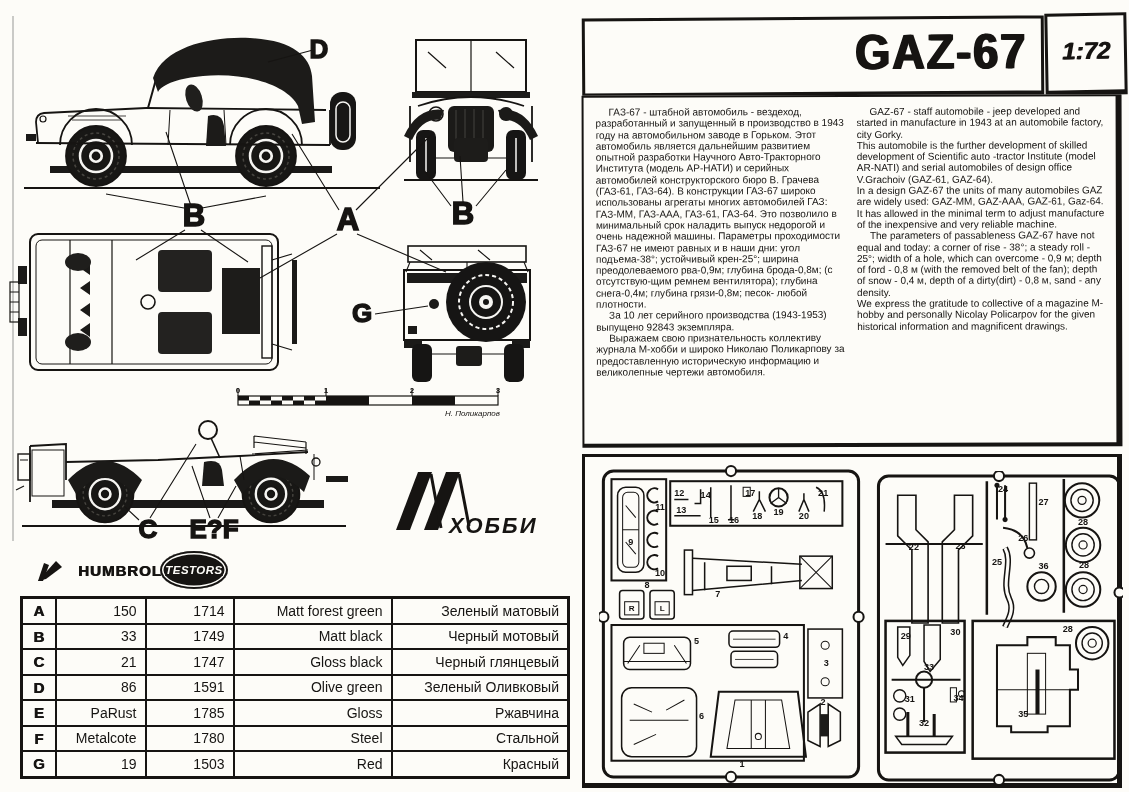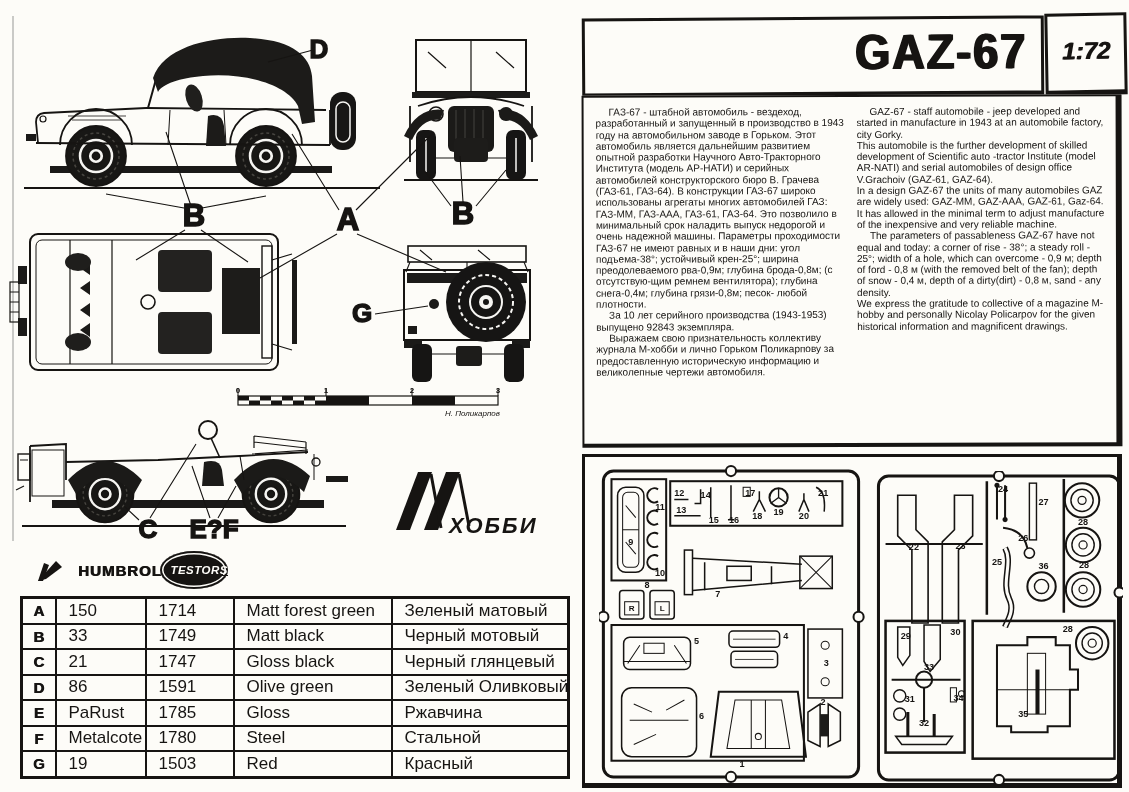--- a/index.html
+++ b/index.html
@@ -24,27 +24,27 @@
   .txtcol{flex:1;font-size:10px;line-height:1.13;text-align:left;overflow:hidden;}
   .txtcol p{margin:0;}
   .txtcol p.indent{text-indent:13px;}
   #sprue-box{left:582px;top:454px;width:540px;height:334px;border:3px solid #161412;border-bottom-width:5px;
              border-right-width:5px;background:#fdfcf8;box-sizing:border-box;}
 
   
   #humbrol{left:34px;top:551px;width:130px;height:38px;display:flex;align-items:center;gap:14px;}
   #humbrol .txt{font-size:15px;font-weight:bold;letter-spacing:1px;text-shadow:.8px 0 0 #161412;}
   #testors{left:160px;top:551px;width:68px;height:38px;background:#161412;border-radius:50%;
-           display:flex;align-items:center;justify-content:flex-end;box-shadow:inset 0 0 0 2px #161412,inset 0 0 0 3.5px #fdfcf8;text-decoration:underline;}
+           display:flex;align-items:center;justify-content:center;box-shadow:inset 0 0 0 2px #161412,inset 0 0 0 3.5px #fdfcf8;text-decoration:underline;}
   #testors .txt{color:#fdfcf8;font-size:11.5px;font-weight:bold;font-style:italic;letter-spacing:.5px;}
 
   
   #paint-table{left:20px;top:596px;width:547px;}
   #paint-table table{border-collapse:collapse;table-layout:fixed;width:547px;border:3px solid #161412;}
-  #paint-table td{border:2px solid #161412;height:23.5px;font-size:17px;padding:0 8px 0 12px;white-space:nowrap;overflow:hidden;}
+  #paint-table td{border:2px solid #161412;height:23.5px;font-size:14px;padding:0 8px 0 12px;white-space:nowrap;overflow:hidden;text-align:right;}
   #paint-table td:first-child{font-weight:bold;font-size:15px;text-align:center;padding:0;
                               text-shadow:.7px 0 0 #161412;}
   .scan-left{left:12px;top:16px;width:2px;height:525px;background:#555;opacity:.3;}
 </style>
 </head>
 <body>
 
 <div id="sheet">
 
   <div class="abs scan-left"></div>
@@ -290,21 +290,21 @@
     <div class="t">GAZ-67</div>
   </div>
   <div class="abs" id="scale-box">
     <div class="t">1:72</div>
   </div>
 
   <div class="abs" id="text-box">
     <div class="txtcol">
         <p class="indent">ГАЗ-67 - штабной автомобиль - вездеход, разработанный и запущенный в производство в 1943 году на автомобильном заводе в Горьком. Этот автомобиль является дальнейшим развитием опытной разработки Научного Авто-Тракторного Института (модель АР-НАТИ) и серийных автомобилей конструкторского бюро В. Грачева (ГАЗ-61, ГАЗ-64). В конструкции ГАЗ-67 широко использованы агрегаты многих автомобилей ГАЗ: ГАЗ-ММ, ГАЗ-ААА, ГАЗ-61, ГАЗ-64. Это позволило в минимальный срок наладить выпуск недорогой и очень надежной машины. Параметры проходимости ГАЗ-67 не имеют равных и в наши дни: угол подъема-38°; устойчивый крен-25°; ширина преодолеваемого рва-0,9м; глубина брода-0,8м; (с отсутствую-щим ремнем вентилятора); глубина снега-0,4м; глубина грязи-0,8м; песок- любой плотности.</p>
         <p class="indent">За 10 лет серийного производства (1943-1953) выпущено 92843 экземпляра.</p>
-        <p class="indent">Выражаем свою признательность коллективу журнала М-хобби и лично Горьком Поликарпову за предоставленную историческую информацию и великолепные чертежи автомобиля.</p>
+        <p class="indent">Выражаем свою признательность коллективу журнала М-хобби и широко Николаю Поликарпову за предоставленную историческую информацию и великолепные чертежи автомобиля.</p>
       </div>
     <div class="txtcol">
         <p class="indent">GAZ-67 - staff automobile - jeep developed and started in manufacture in 1943 at an automobile factory, city Gorky.</p>
         <p>This automobile is the further development of skilled development of Scientific auto -tractor Institute (model AR-NATI) and serial automobiles of design office V.Grachoiv (GAZ-61, GAZ-64).</p>
         <p>In a design GAZ-67 the units of many automobiles GAZ are widely used: GAZ-MM, GAZ-AAA, GAZ-61, Gaz-64. It has allowed in the minimal term to adjust manufacture of the inexpensive and very reliable machine.</p>
         <p class="indent">The parameters of passableness GAZ-67 have not equal and today: a corner of rise - 38°; a steady roll - 25°; width of a hole, which can overcome - 0,9 м; depth of ford - 0,8 м (with the removed belt of the fan); depth of snow - 0,4 м, depth of a dirty(dirt) - 0,8 м, sand - any density.</p>
         <p>We express the gratitude to collective of a magazine M-hobby and personally Nicolay Policarpov for the given historical information and magnificent drawings.</p>
       </div>
   </div>
 

